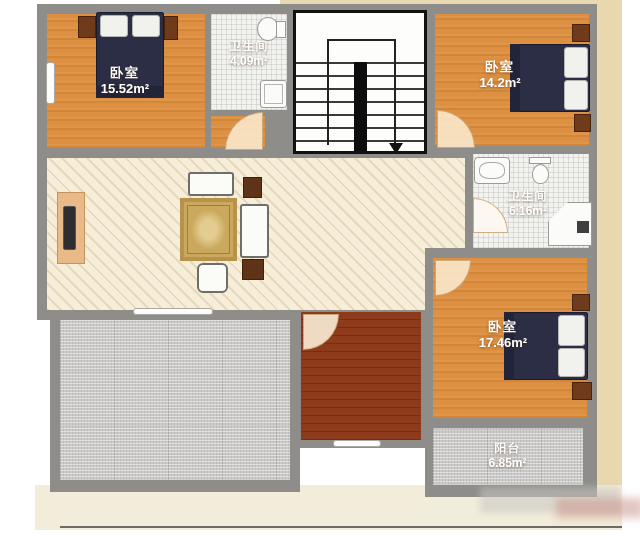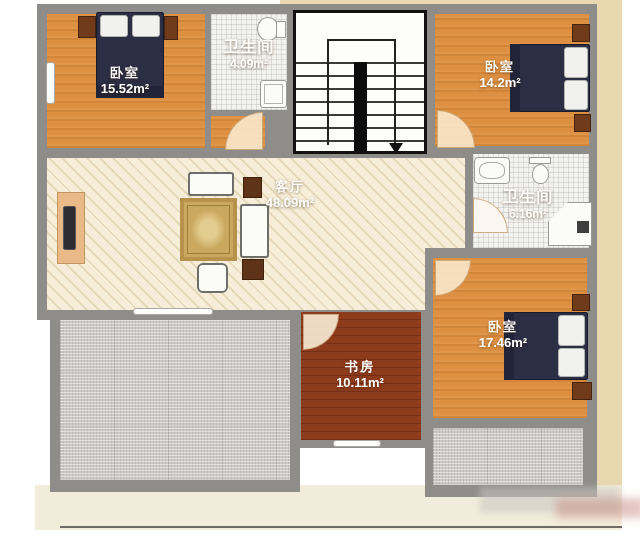--- a/index.html
+++ b/index.html
@@ -21,21 +21,21 @@
                      repeating-linear-gradient(90deg,rgba(155,155,152,.35) 0 1px,transparent 1px 3px),
                      repeating-linear-gradient(0deg,rgba(140,140,138,.5) 0 1px,transparent 1px 54px),
                      repeating-linear-gradient(90deg,rgba(140,140,138,.5) 0 1px,transparent 1px 54px);}
   .studyfloor{background:#8e3b1c;
     background-image:repeating-linear-gradient(0deg,rgba(50,15,5,.28) 0 1px,transparent 1px 8px);}
   
   .lbl{display:flex;flex-direction:column;align-items:center;justify-content:center;
        color:#fff;text-align:center;text-shadow:0 1px 3px rgba(70,40,10,.55);pointer-events:none;}
   .lbl .nm{font-size:13px;font-weight:bold;letter-spacing:2px;line-height:1.25;}
   .lbl .ar{font-size:13px;font-weight:bold;line-height:1.2;}
-  .lbl.small .nm{font-size:16px;letter-spacing:1px;}
+  .lbl.small .nm{font-size:12px;letter-spacing:1px;}
   .lbl.small .ar{font-size:12px;}
   
   .sofa{background:#fbfbf8;border:2px solid #6e6e6a;border-radius:3px;}
   .tbl{background:#5f3317;border:1px solid #3f2008;}
   .bed{background:#2b2e44;border:1px solid #191b2c;border-radius:2px;}
   .pillow{background:#f1f1ee;border:1px solid #b4b4b0;border-radius:3px;}
   .nstand{background:#6f3b1b;border:1px solid #47220c;}
   .fixture{background:#fbfbf9;border:1px solid #9a9a97;}
   .window{background:#fdfdfb;border:1px solid #a8a8a4;border-radius:3px;}
   .arc{border:1px solid rgba(195,155,105,.8);}
@@ -137,34 +137,30 @@
     <span class="ar">15.52m²</span>
   </div>
   <div class="abs lbl small" style="left:208px;top:34px;width:82px;height:40px;">
     <span class="nm">卫生间</span>
     <span class="ar">4.09m²</span>
   </div>
   <div class="abs lbl" style="left:440px;top:52px;width:120px;height:46px;">
     <span class="nm">卧室</span>
     <span class="ar">14.2m²</span>
   </div>
-  <div class="abs lbl" style="left:235px;top:172px;width:110px;height:46px;">
-    <span class="nm">客厅</span>
-    <span class="ar">48.09m²</span>
-  </div>
   <div class="abs lbl small" style="left:468px;top:182px;width:120px;height:44px;">
     <span class="nm">卫生间</span>
     <span class="ar">6.16m²</span>
   </div>
   <div class="abs lbl" style="left:443px;top:312px;width:120px;height:46px;">
     <span class="nm">卧室</span>
     <span class="ar">17.46m²</span>
   </div>
-  <div class="abs lbl" style="left:298px;top:352px;width:124px;height:46px;">
-    <span class="nm">书房</span>
-    <span class="ar">10.11m²</span>
+  <div class="abs lbl small" style="left:445px;top:434px;width:125px;height:44px;">
+    <span class="nm">阳台</span>
+    <span class="ar">6.85m²</span>
   </div>
 
   <div class="abs" style="left:480px;top:487px;width:140px;height:26px;background:#c9c6c2;filter:blur(3px);opacity:.55;"></div>
   <div class="abs" style="left:556px;top:498px;width:88px;height:20px;background:#c78e86;filter:blur(4px);opacity:.5;"></div>
   <div class="abs" style="left:60px;top:526px;width:562px;height:2px;background:#57554f;opacity:.85;"></div>
 
 </div>
 
 </body></html>

